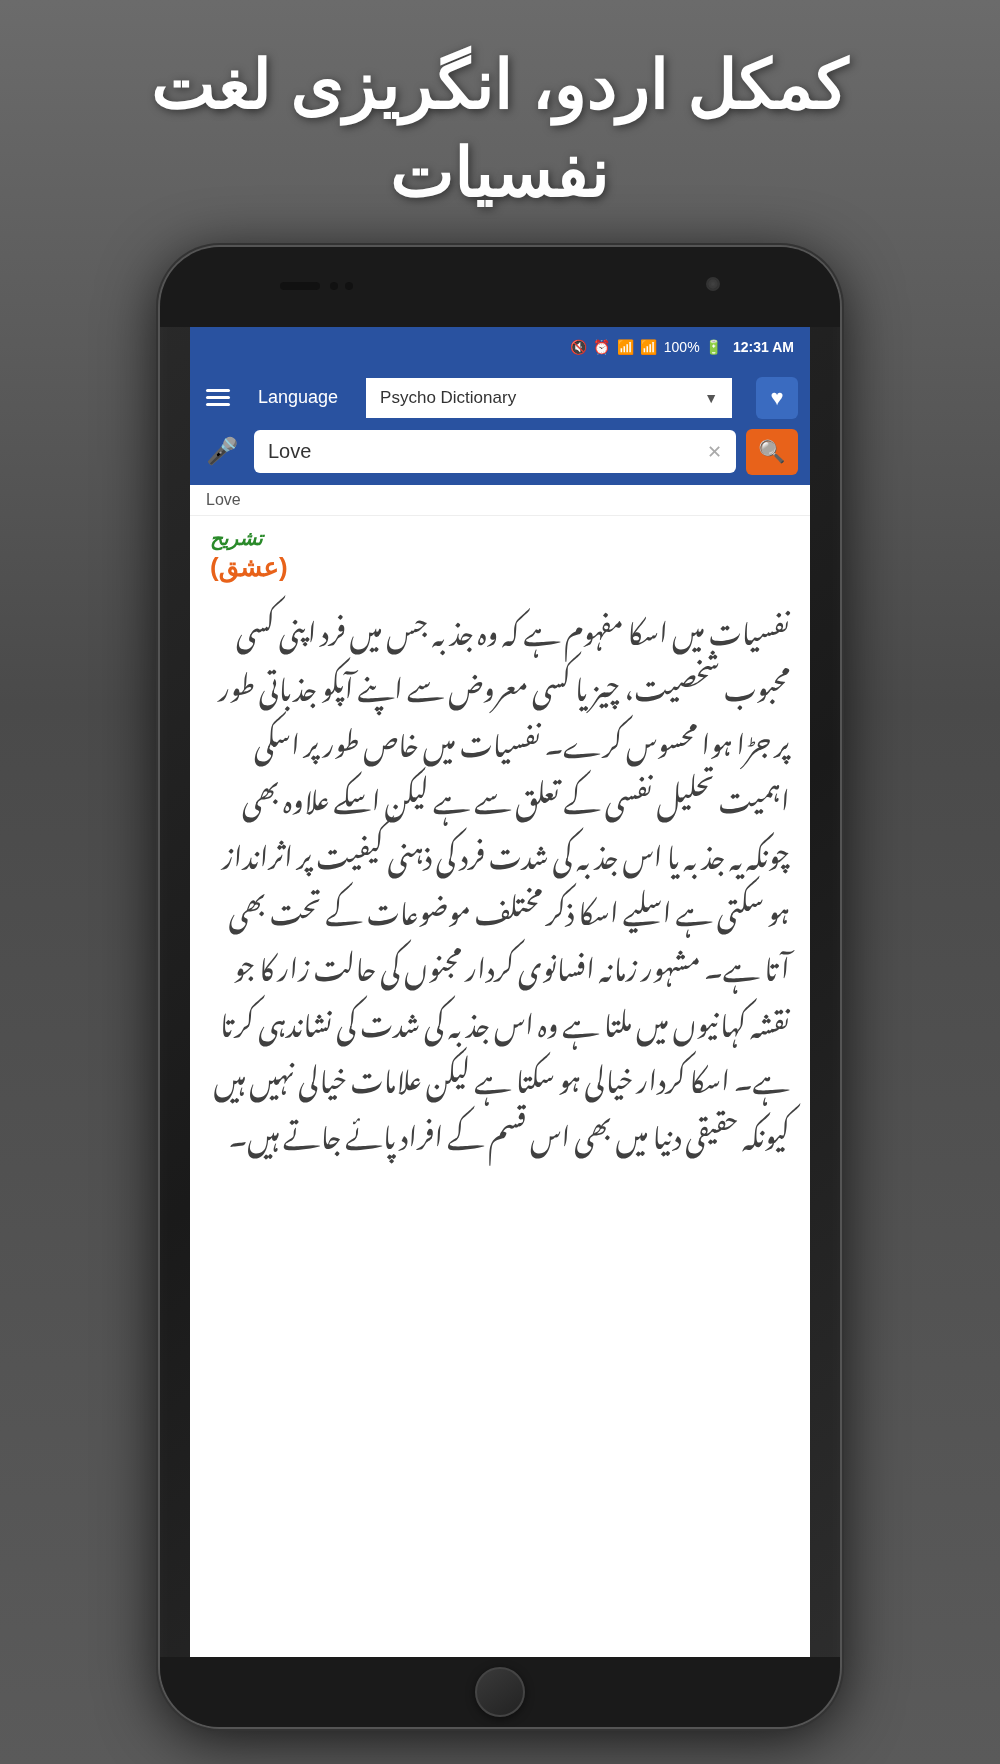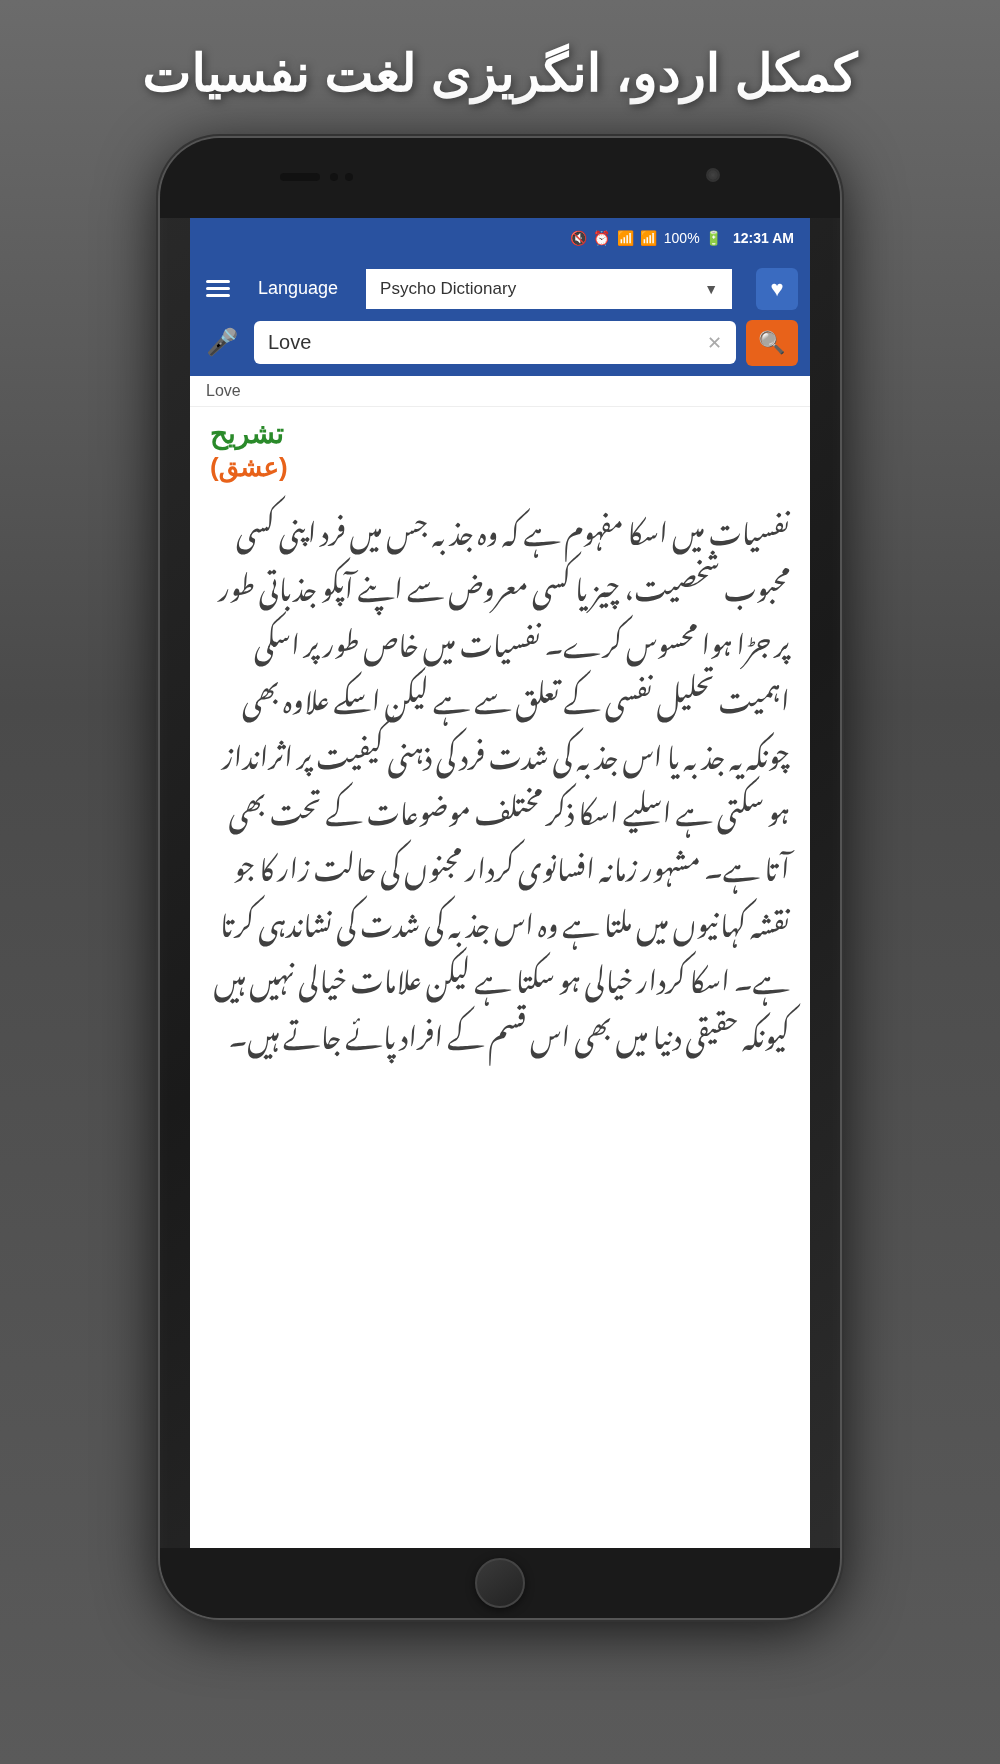--- a/index.html
+++ b/index.html
@@ -16,21 +16,21 @@
       overflow: hidden;
       position: relative;
     }
 
     
     .top-heading {
       width: 100%;
       text-align: center;
       padding: 40px 60px 30px;
       color: #ffffff;
-      font-size: 52px;
+      font-size: 68px;
       font-weight: bold;
       direction: rtl;
       letter-spacing: 2px;
       text-shadow: 2px 2px 8px rgba(0,0,0,0.5);
       line-height: 1.3;
     }
 
     
     .phone-frame {
       width: 680px;
@@ -290,26 +290,27 @@
     }
 
     .urdu-content {
       padding: 10px 20px 20px;
       direction: rtl;
       text-align: right;
     }
 
     .sharh-label {
       color: #2a8a2a;
-      font-size: 28px;
+      font-size: 20px;
       font-weight: bold;
       text-align: right;
       direction: ltr;
       margin-bottom: 2px;
       padding-right: 10px;
+      font-style: italic;
     }
 
     .ishq-label {
       color: #e8621a;
       font-size: 26px;
       font-weight: bold;
       text-align: left;
       direction: ltr;
       margin-bottom: 4px;
       padding-right: 10px;

